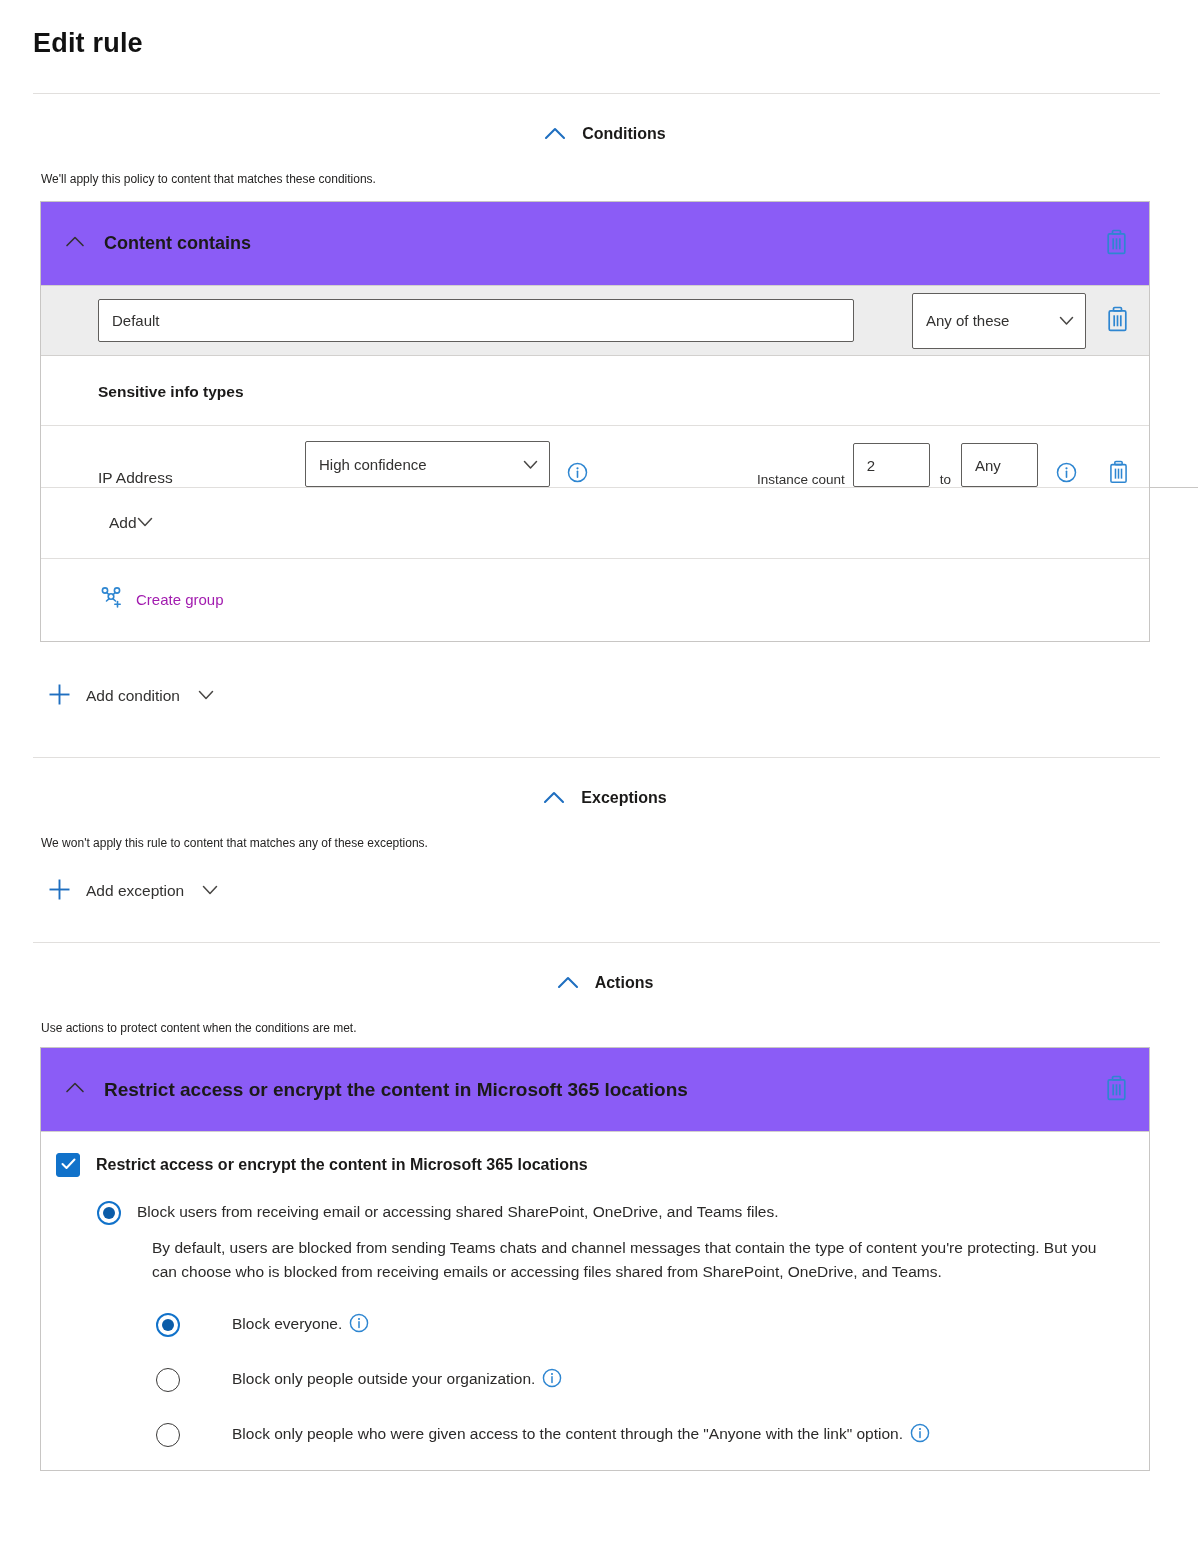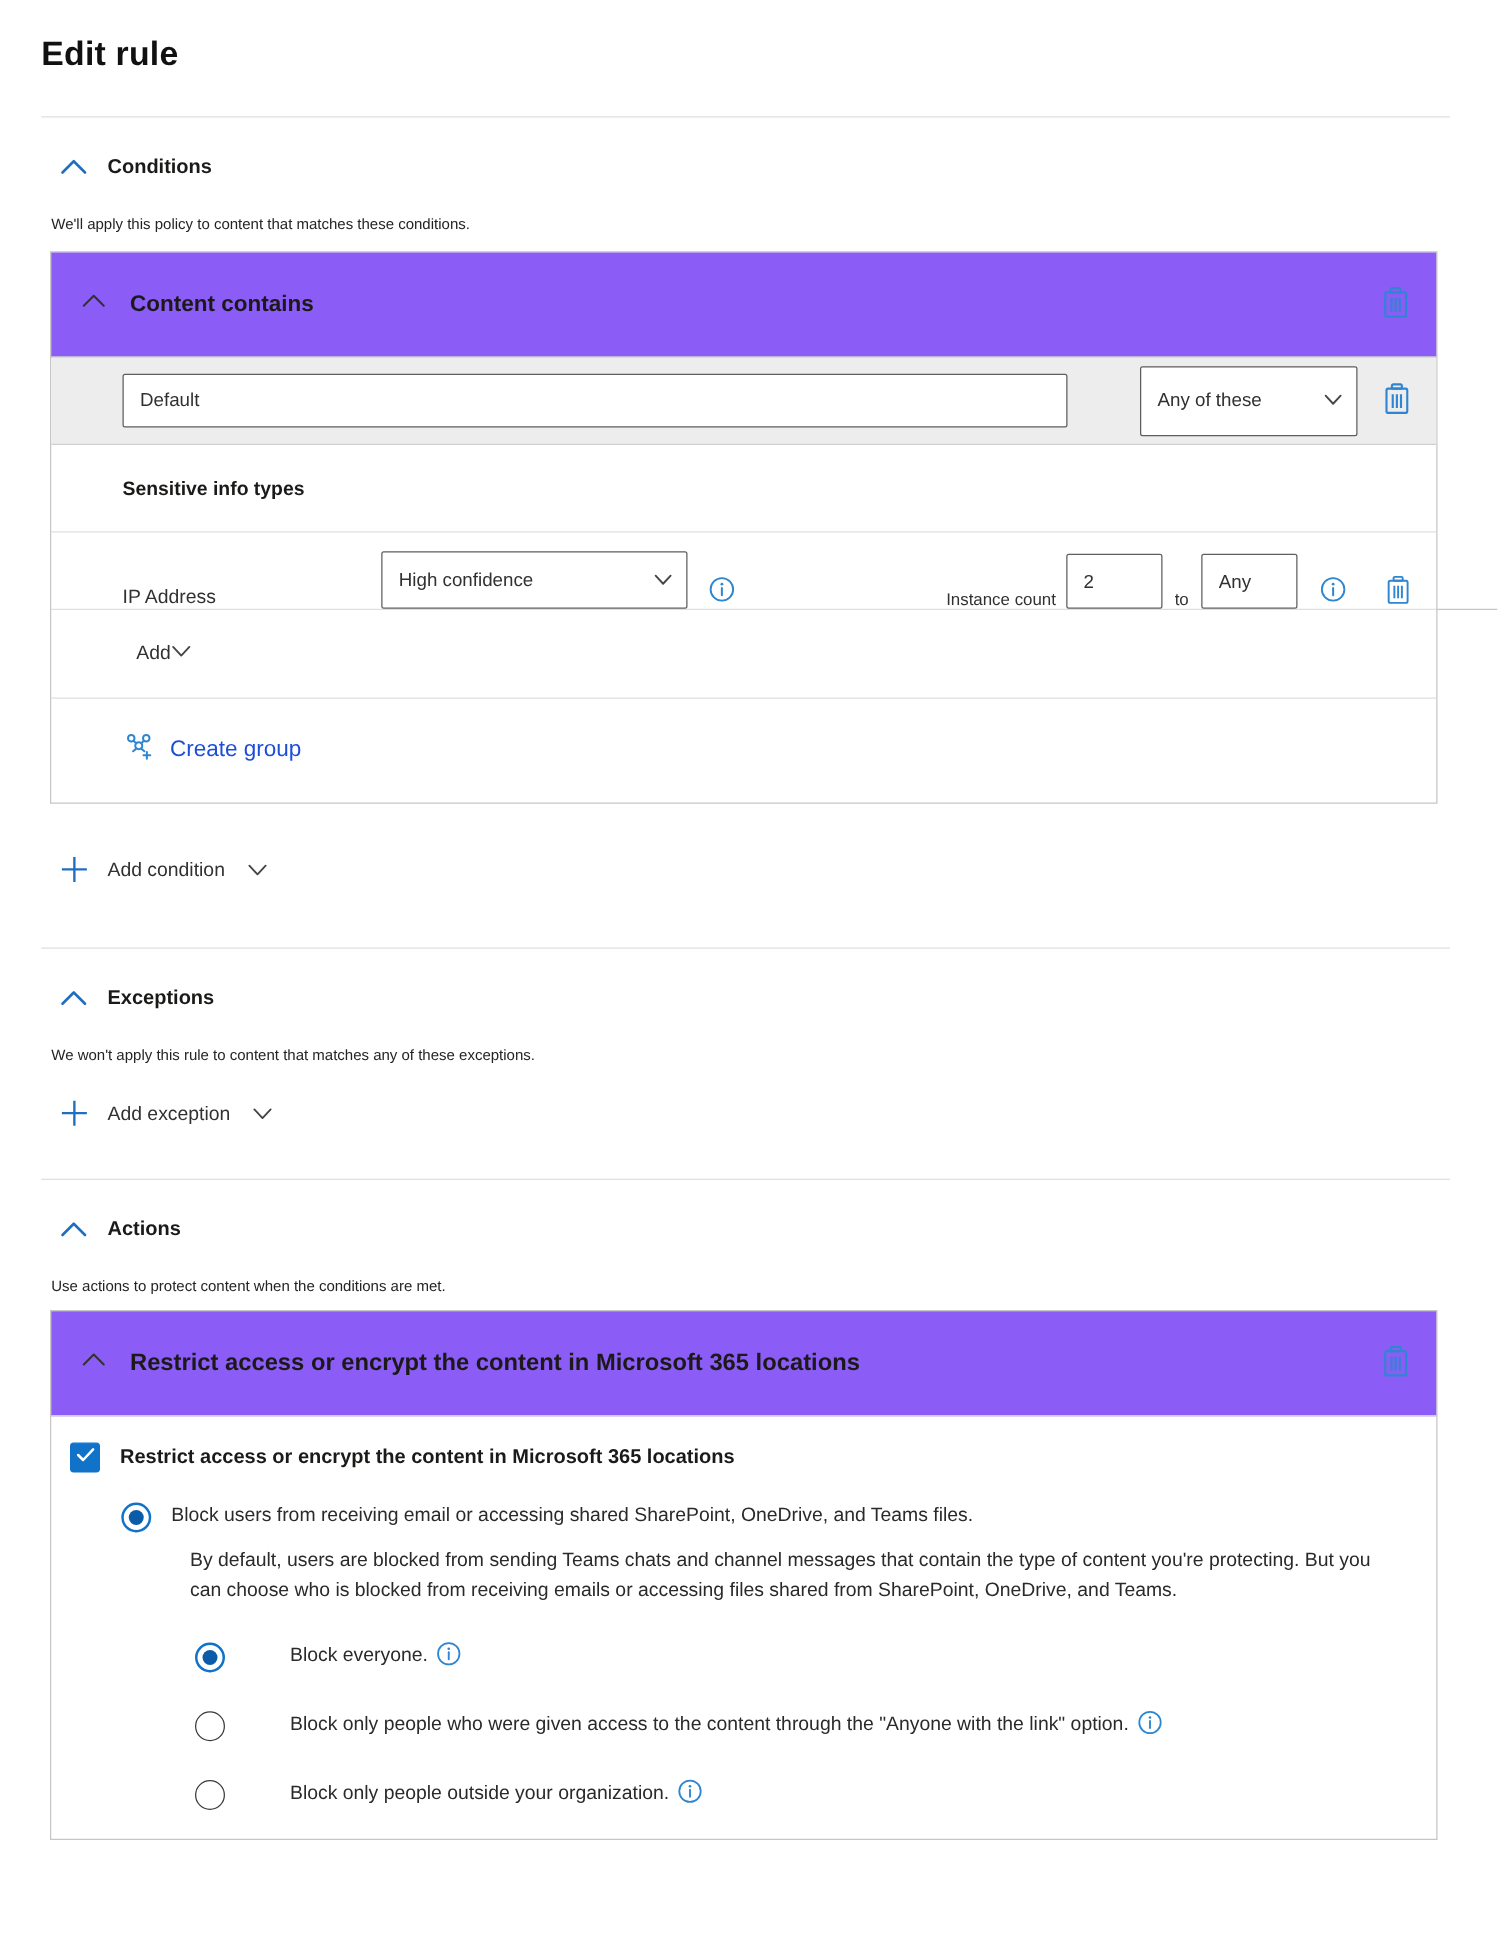--- a/index.html
+++ b/index.html
@@ -10,21 +10,21 @@
     font-family: "Liberation Sans", sans-serif;
     color: #323130;
   }
   .page { padding: 28px 36px 20px 33px; }
 
   h1.page-title { font-size: 27px; font-weight: 700; color: #111; letter-spacing: .2px; }
 
   .divider { border: none; border-top: 1px solid #e1dfdd; width: 1127px; margin-top: 34px; }
 
   
-  .section-heading { display: flex; align-items: center; gap: 15px; margin: 31px 0 0 14px; }
+  .section-heading { display: flex; align-items: center; gap: 15px; margin: 31px 0 0 14px; justify-content: center; }
   .section-heading .chev svg { display: block; }
   .section-heading .label { font-size: 16px; font-weight: 700; color: #1b1a19; }
 
   .section-desc { font-size: 12px; color: #252423; margin: 29px 0 0 8px; }
 
   
   .card { width: 1110px; margin: 15px 0 0 7px; border: 1px solid #c8c6c4; background: #fff; }
   .card-header { display: flex; align-items: center; background: #8b5cf6; height: 84px; padding: 0 21px 0 23px; border-bottom: 1px solid #d2d0ce; }
   .card-header .title { font-size: 18px; font-weight: 700; color: #1b1a19; margin-left: 18px; flex: 1; }
   .card2 .card-header .title { font-size: 19px; }
@@ -51,21 +51,21 @@
   .count-input { width: 77px; height: 44px; margin-left: 8px; }
   .to-label { margin: 0 10px; }
   .ip-row .info2 { margin-left: 18px; }
   .ip-row .trash { margin-left: 31px; }
   .stray-line { position: absolute; right: -49px; bottom: -1px; width: 49px; border-top: 1px solid #c8c6c4; }
 
   .add-row { display: flex; align-items: center; padding: 26px 0 26px 68px; border-bottom: 1px solid #e1dfdd; cursor: pointer; }
   .add-row .label { font-size: 15.5px; color: #323130; }
 
   .create-group-row { display: flex; align-items: center; gap: 12px; padding: 25px 0 27px 57px; cursor: pointer; }
-  .create-group-row .label { font-size: 18px; color: #1d4ed8; }
+  .create-group-row .label { font-size: 15px; color: #a21caf; }
 
   .add-link { display: flex; align-items: center; gap: 15px; margin: 41px 0 0 15px; cursor: pointer; background: none; border: none; font-family: "Liberation Sans", sans-serif; }
   .add-link .label { font-size: 15.5px; color: #323130; }
   .add-link .chev-dn { margin-left: 3px; }
 
   .divider2 { border: none; border-top: 1px solid #e1dfdd; width: 1127px; margin-top: 48px; }
   .divider3 { border: none; border-top: 1px solid #e1dfdd; width: 1127px; margin-top: 38px; }
 
   
   .card2 { margin-top: 12px; }
@@ -341,32 +341,32 @@
           </span>
         <span class="label-wrap"><span>Block everyone.</span><span class="info-icon-inline"><svg width="20" height="20" viewBox="0 0 21 21">
                 <circle cx="10.5" cy="10.5" r="9" fill="none" stroke="#2e86d1" stroke-width="1.5"></circle>
                 <circle cx="10.5" cy="6.3" r="1.1" fill="#2e86d1"></circle>
                 <line x1="10.5" y1="9.3" x2="10.5" y2="15.2" stroke="#2e86d1" stroke-width="1.6" stroke-linecap="round"></line>
               </svg></span></span>
       </div>
 
       <div class="sub-option">
         <span class="radio unselected"></span>
+        <span class="label-wrap"><span>Block only people outside your organization.</span><span class="info-icon-inline"><svg width="20" height="20" viewBox="0 0 21 21">
+                <circle cx="10.5" cy="10.5" r="9" fill="none" stroke="#2e86d1" stroke-width="1.5"></circle>
+                <circle cx="10.5" cy="6.3" r="1.1" fill="#2e86d1"></circle>
+                <line x1="10.5" y1="9.3" x2="10.5" y2="15.2" stroke="#2e86d1" stroke-width="1.6" stroke-linecap="round"></line>
+              </svg></span></span>
+      </div>
+
+      <div class="sub-option">
+        <span class="radio unselected"></span>
         <span class="label-wrap"><span>Block only people who were given access to the content through the "Anyone with the link" option.</span><span class="info-icon-inline"><svg width="20" height="20" viewBox="0 0 21 21">
                 <circle cx="10.5" cy="10.5" r="9" fill="none" stroke="#2e86d1" stroke-width="1.5"></circle>
                 <circle cx="10.5" cy="6.3" r="1.1" fill="#2e86d1"></circle>
                 <line x1="10.5" y1="9.3" x2="10.5" y2="15.2" stroke="#2e86d1" stroke-width="1.6" stroke-linecap="round"></line>
               </svg></span></span>
       </div>
 
-      <div class="sub-option">
-        <span class="radio unselected"></span>
-        <span class="label-wrap"><span>Block only people outside your organization.</span><span class="info-icon-inline"><svg width="20" height="20" viewBox="0 0 21 21">
-                <circle cx="10.5" cy="10.5" r="9" fill="none" stroke="#2e86d1" stroke-width="1.5"></circle>
-                <circle cx="10.5" cy="6.3" r="1.1" fill="#2e86d1"></circle>
-                <line x1="10.5" y1="9.3" x2="10.5" y2="15.2" stroke="#2e86d1" stroke-width="1.6" stroke-linecap="round"></line>
-              </svg></span></span>
-      </div>
-
     </div>
   </div>
 
 </div>
 
 </body></html>

